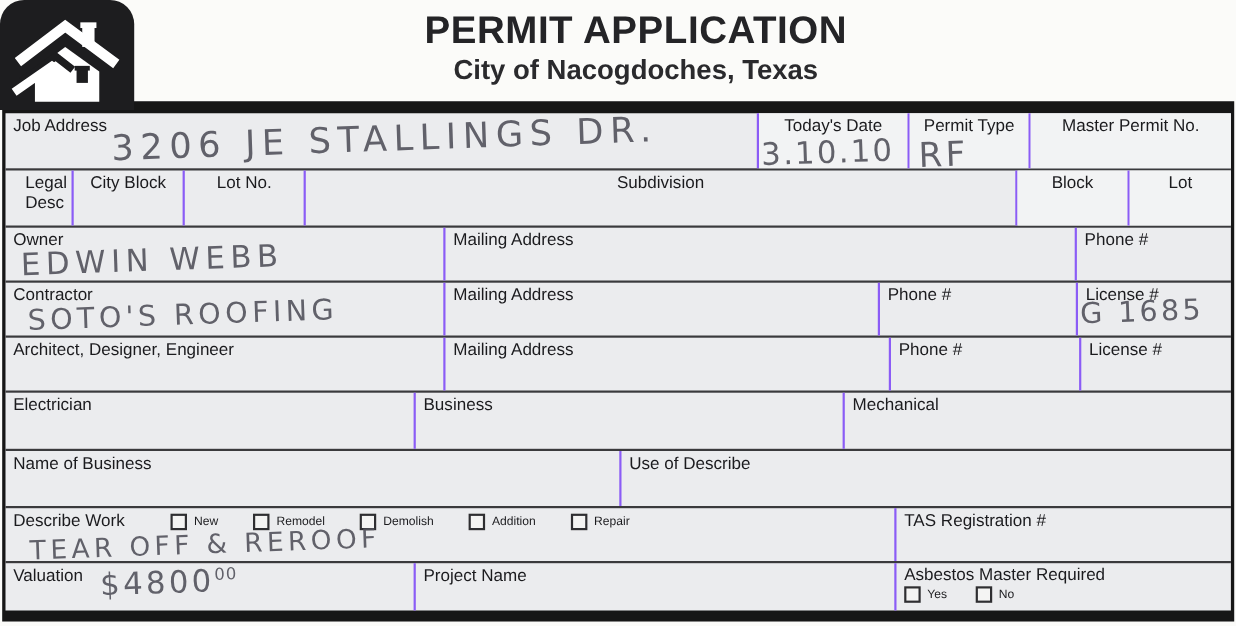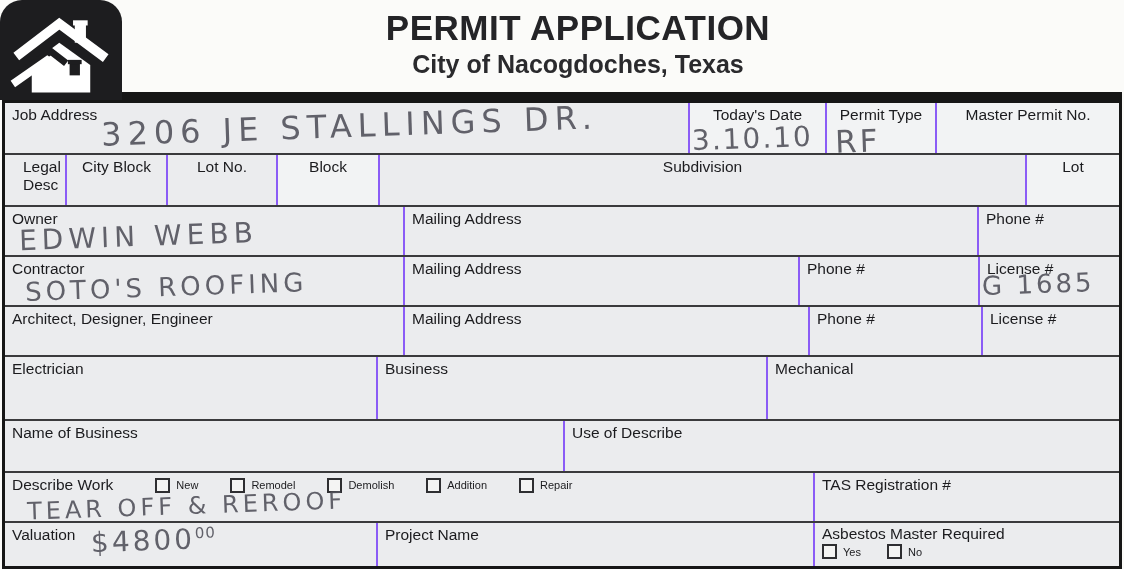--- a/index.html
+++ b/index.html
@@ -19,21 +19,21 @@
   .row{display:flex;border-bottom:2px solid #3a3a3c;box-sizing:border-box;}
   .row:last-child{border-bottom:none;}
   .cell{position:relative;box-sizing:border-box;border-right:2px solid #8b5cf6;
         padding:3px 7px;font-size:15.5px;overflow:visible;}
   .cell:last-child{border-right:none;}
   .lbl{color:#1b1b1e;}
   .c{text-align:center;}
   .lite{background:#f2f3f4;}
   
   .r1{height:52px}.r2{height:52px}.r3{height:50px}.r4{height:50px}.r5{height:50px}
-  .r6{height:64px}.r7{height:52px}.r8{height:50px}.r9{height:43px}
+  .r6{height:53px}.r7{height:52px}.r8{height:50px}.r9{height:43px}
   
   .hand{position:absolute;font-family:"DejaVu Sans",sans-serif;color:#53535c;
         letter-spacing:3px;white-space:nowrap;transform:rotate(-2deg);z-index:5;
         font-weight:400;opacity:.9;}
   .h-job{left:96px;top:4px;font-size:32px;letter-spacing:6px;}
   .h-date{left:2px;top:19px;font-size:28px;letter-spacing:2px;}
   .h-ptype{left:8px;top:20px;font-size:31px;}
   .h-owner{left:14px;top:13px;font-size:28px;letter-spacing:5px;}
   .h-contr{left:20px;top:15px;font-size:26px;letter-spacing:4px;}
   .h-lic{left:2px;top:12px;font-size:26px;}
@@ -93,25 +93,25 @@
     <div class="row r2">
       <div class="cell c" style="width:62px;padding:3px 18px">
         <span class="lbl">Legal Desc</span>
       </div>
       <div class="cell c" style="width:101px">
         <span class="lbl">City Block</span>
       </div>
       <div class="cell c" style="width:110px">
         <span class="lbl">Lot No.</span>
       </div>
+      <div class="cell c" style="width:647px">
+        <span class="lbl">Subdivision</span>
+      </div>
       <div class="cell c lite" style="width:102px">
         <span class="lbl">Block</span>
-      </div>
-      <div class="cell c" style="width:647px">
-        <span class="lbl">Subdivision</span>
       </div>
       <div class="cell c lite" style="flex:1">
         <span class="lbl">Lot</span>
       </div>
     </div>
 
     <div class="row r3">
       <div class="cell" style="width:400px">
         <span class="lbl">Owner</span>
         <span class="hand h-owner">EDWIN WEBB</span>

